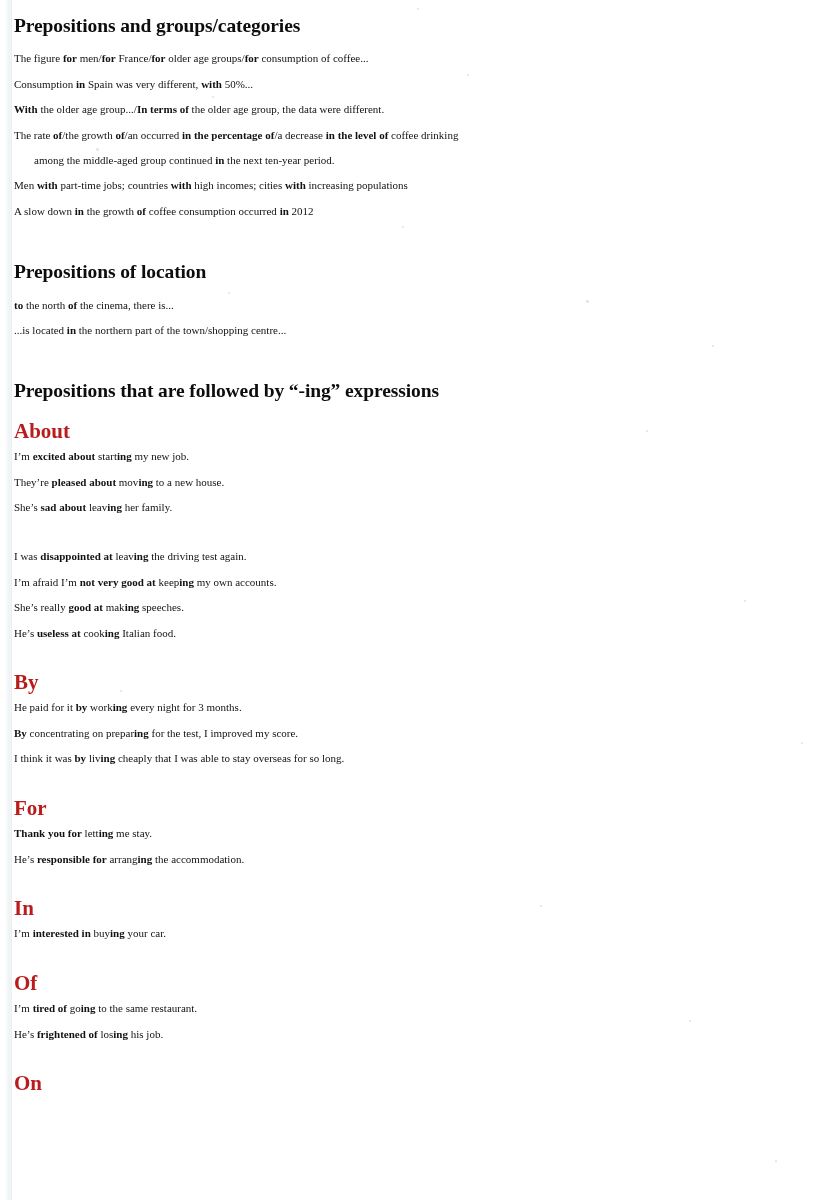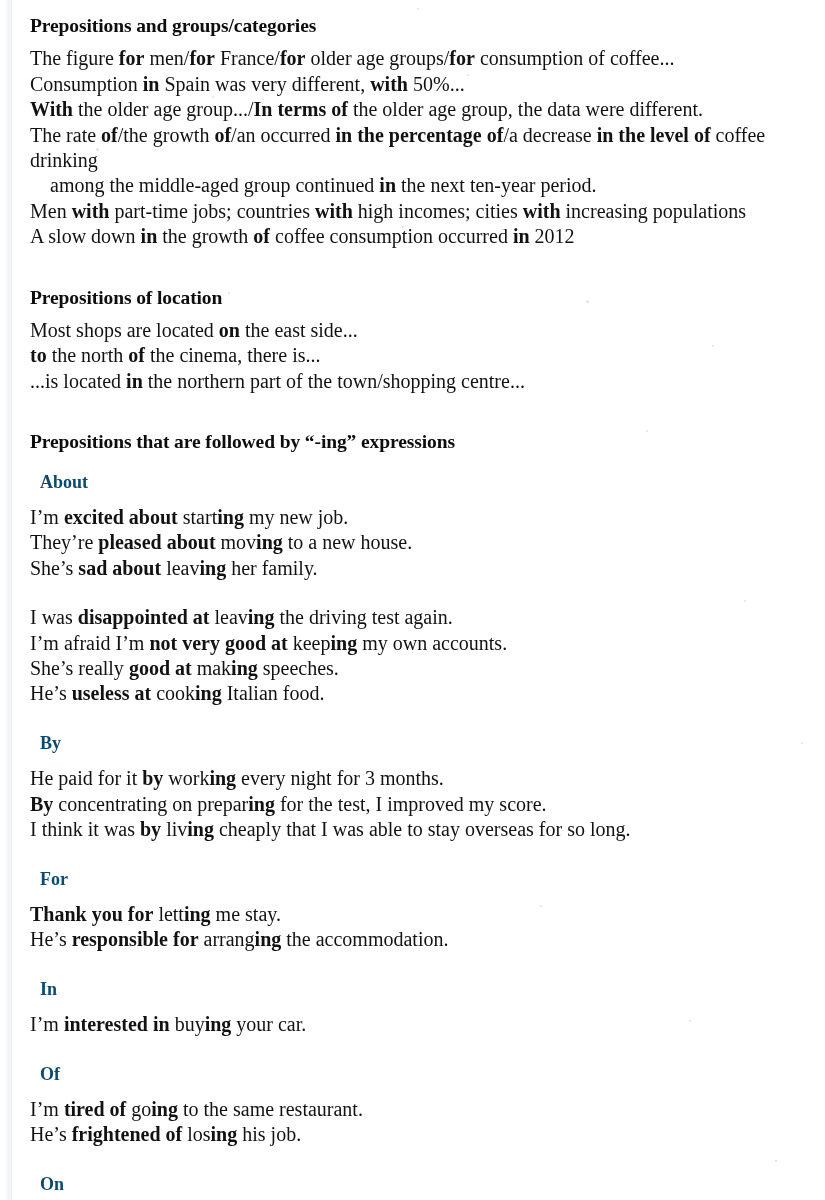--- a/index.html
+++ b/index.html
@@ -31,21 +31,21 @@
     left: 11px;
     top: 0;
     width: 1px;
     height: 1200px;
     background: #e9eef0;
     pointer-events: none;
   }
 
   .page {
     position: relative;
-    padding: 0 14px 0 30px;
+    padding: 0 14px 0 14px;
     box-sizing: border-box;
     width: 825px;
     font-family: Liberation Serif, serif;
   }
 
   h1.section-heading {
     font-size: 19.5px;
     font-weight: bold;
     margin: 0;
     padding: 0;
@@ -59,38 +59,38 @@
   }
   .sec-gap-1 { padding-top: 14px; }
   .sec-gap-2 { padding-top: 36px; }
   .sec-gap-3 { padding-top: 36px; }
 
   .lines {
     margin-top: 9px;
   }
 
   p.line {
-    font-size: 20px;
+    font-size: 11px;
     line-height: 25.4px;
     margin: 0;
     padding: 0;
     white-space: pre-wrap;
     color: #121212;
   }
   p.line.indented {
     text-indent: 20px;
   }
 
   h2.sub-heading {
-    font-size: 18px;
+    font-size: 21px;
     font-weight: bold;
-    margin: 10px;
+    margin: 0;
     padding: 0;
     line-height: 25.4px;
-    color: #0c4a6e;
+    color: #b91c1c;
   }
 
   .subsection { margin-top: 24px; }
   .subsection.first { margin-top: 16px; }
 
   b { font-weight: bold; }
 
   
   .speckle {
     position: absolute;
@@ -116,21 +116,20 @@
         <p class="line"><span>The rate </span><b>of</b><span>/the growth </span><b>of</b><span>/an occurred </span><b>in the percentage of</b><span>/a decrease </span><b>in the level of</b><span> coffee drinking</span></p>
         <p class="line indented"><span>among the middle-aged group continued </span><b>in</b><span> the next ten-year period.</span></p>
         <p class="line"><span>Men </span><b>with</b><span> part-time jobs; countries </span><b>with</b><span> high incomes; cities </span><b>with</b><span> increasing populations</span></p>
         <p class="line"><span>A slow down </span><b>in</b><span> the growth </span><b>of</b><span> coffee consumption occurred </span><b>in</b><span> 2012</span></p>
       </div>
   </div>
 
   <div class="section sec-gap-2">
     <h1 class="section-heading">Prepositions of location</h1>
     <div class="lines">
-        <p class="line"><span>Most shops are located </span><b>on</b><span> the east side...</span></p>
         <p class="line"><b>to</b><span> the north </span><b>of</b><span> the cinema, there is...</span></p>
         <p class="line"><span>...is located </span><b>in</b><span> the northern part of the town/shopping centre...</span></p>
       </div>
   </div>
 
   <div class="section sec-gap-3">
     <h1 class="section-heading">Prepositions that are followed by “-ing” expressions</h1>
     <div>
         <div class="subsection first">
           <h2 class="sub-heading">About</h2>

